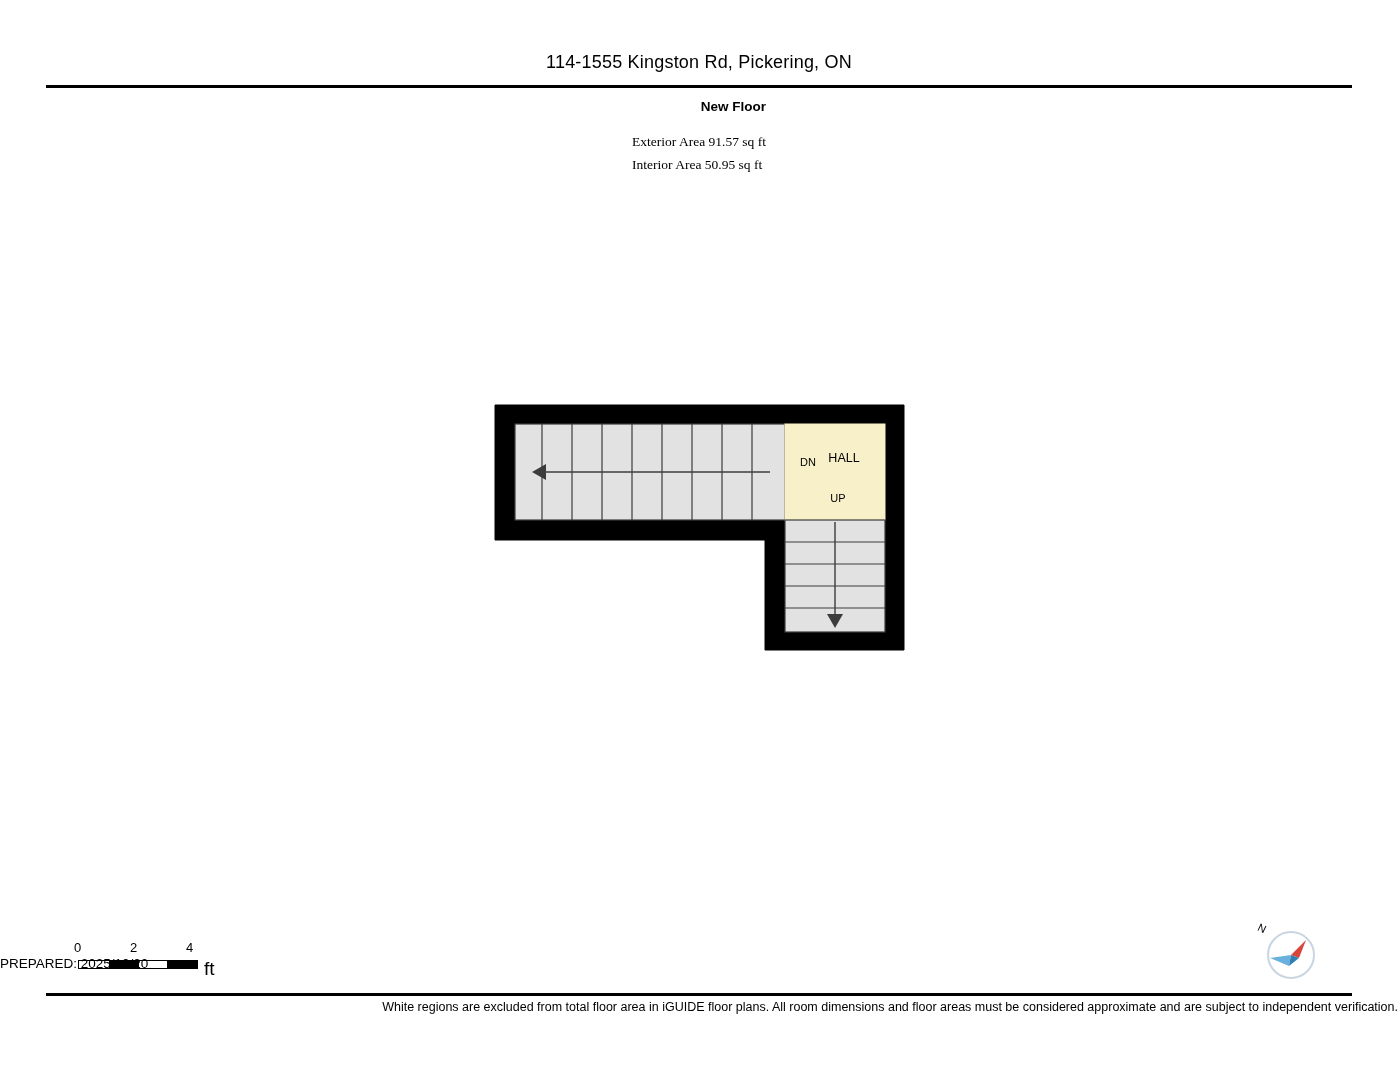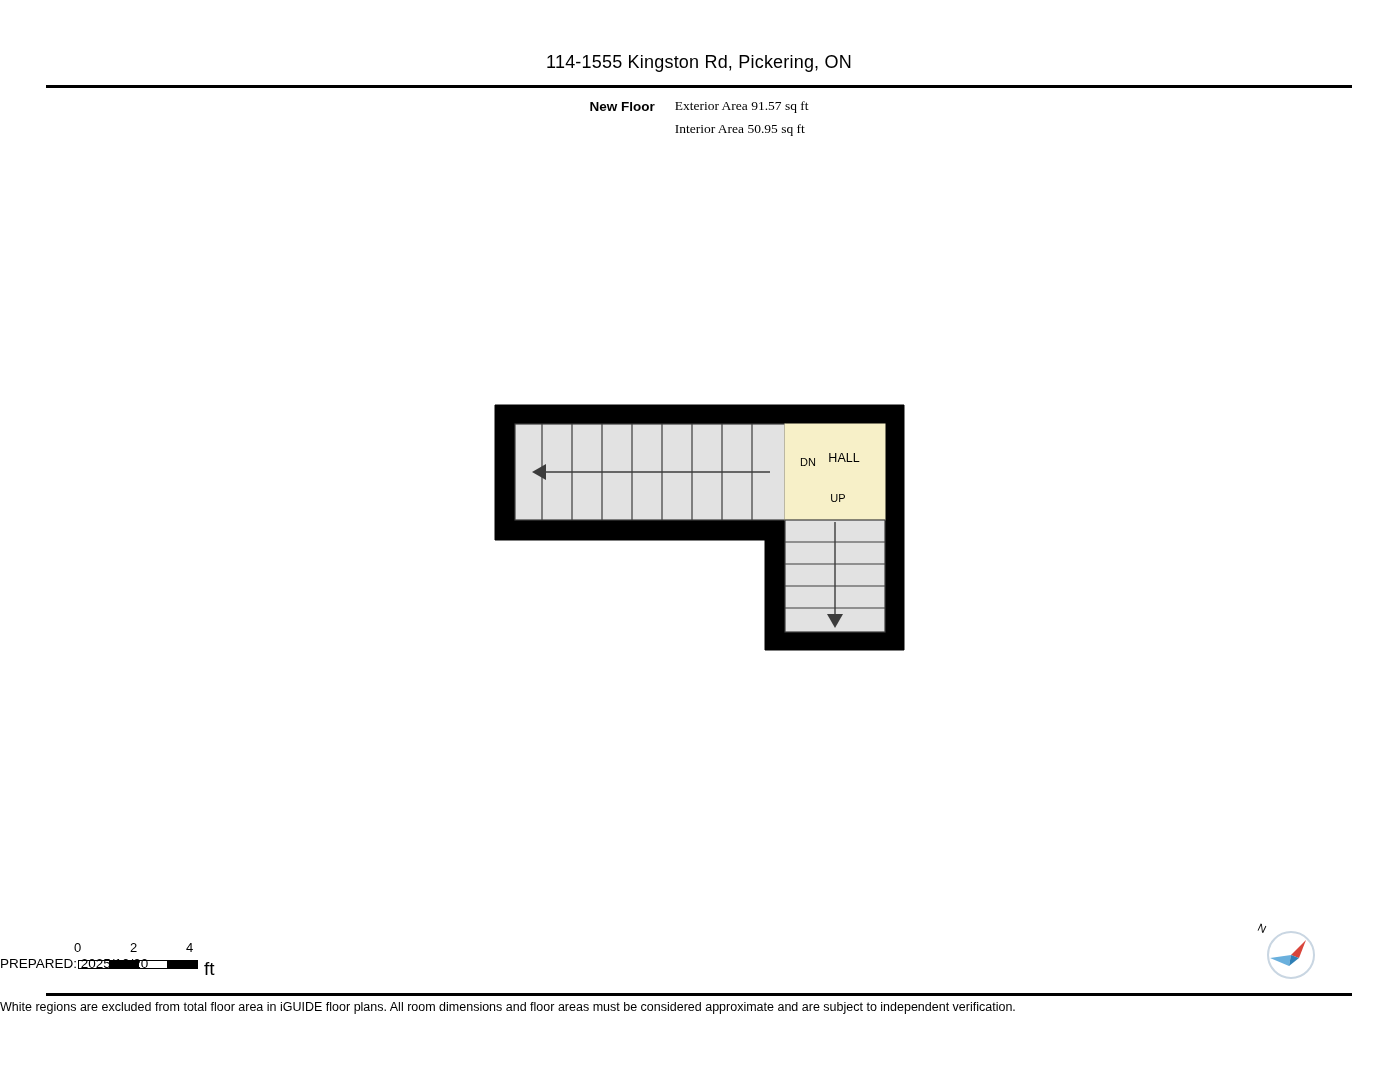--- a/index.html
+++ b/index.html
@@ -40,22 +40,23 @@
   #floor-summary {
     position: absolute;
     top: 98px;
     left: 0;
     width: 1398px;
     display: flex;
     justify-content: center;
   }
   #floor-summary .inner {
     display: flex;
-    align-items: flex-start;
+    align-items: flex-end;
     gap: 20px;
+    flex-direction: column;
   }
   #floor-name {
     font-size: 13.5px;
     font-weight: bold;
     padding-top: 1px;
     white-space: nowrap;
   }
   .area-lines {
     display: flex;
     flex-direction: column;
@@ -142,21 +143,21 @@
     left: 46px;
     width: 1306px;
     height: 3px;
     background: #000000;
   }
   #disclaimer {
     position: absolute;
     top: 1000px;
     left: 0;
     width: 1398px;
-    text-align: left;
+    text-align: right;
     font-size: 12.5px;
   }
 </style>
 </head>
 <body>
 
 <div id="page-title">114-1555 Kingston Rd, Pickering, ON</div>
 <div id="title-rule"></div>
 
 <div id="floor-summary">

